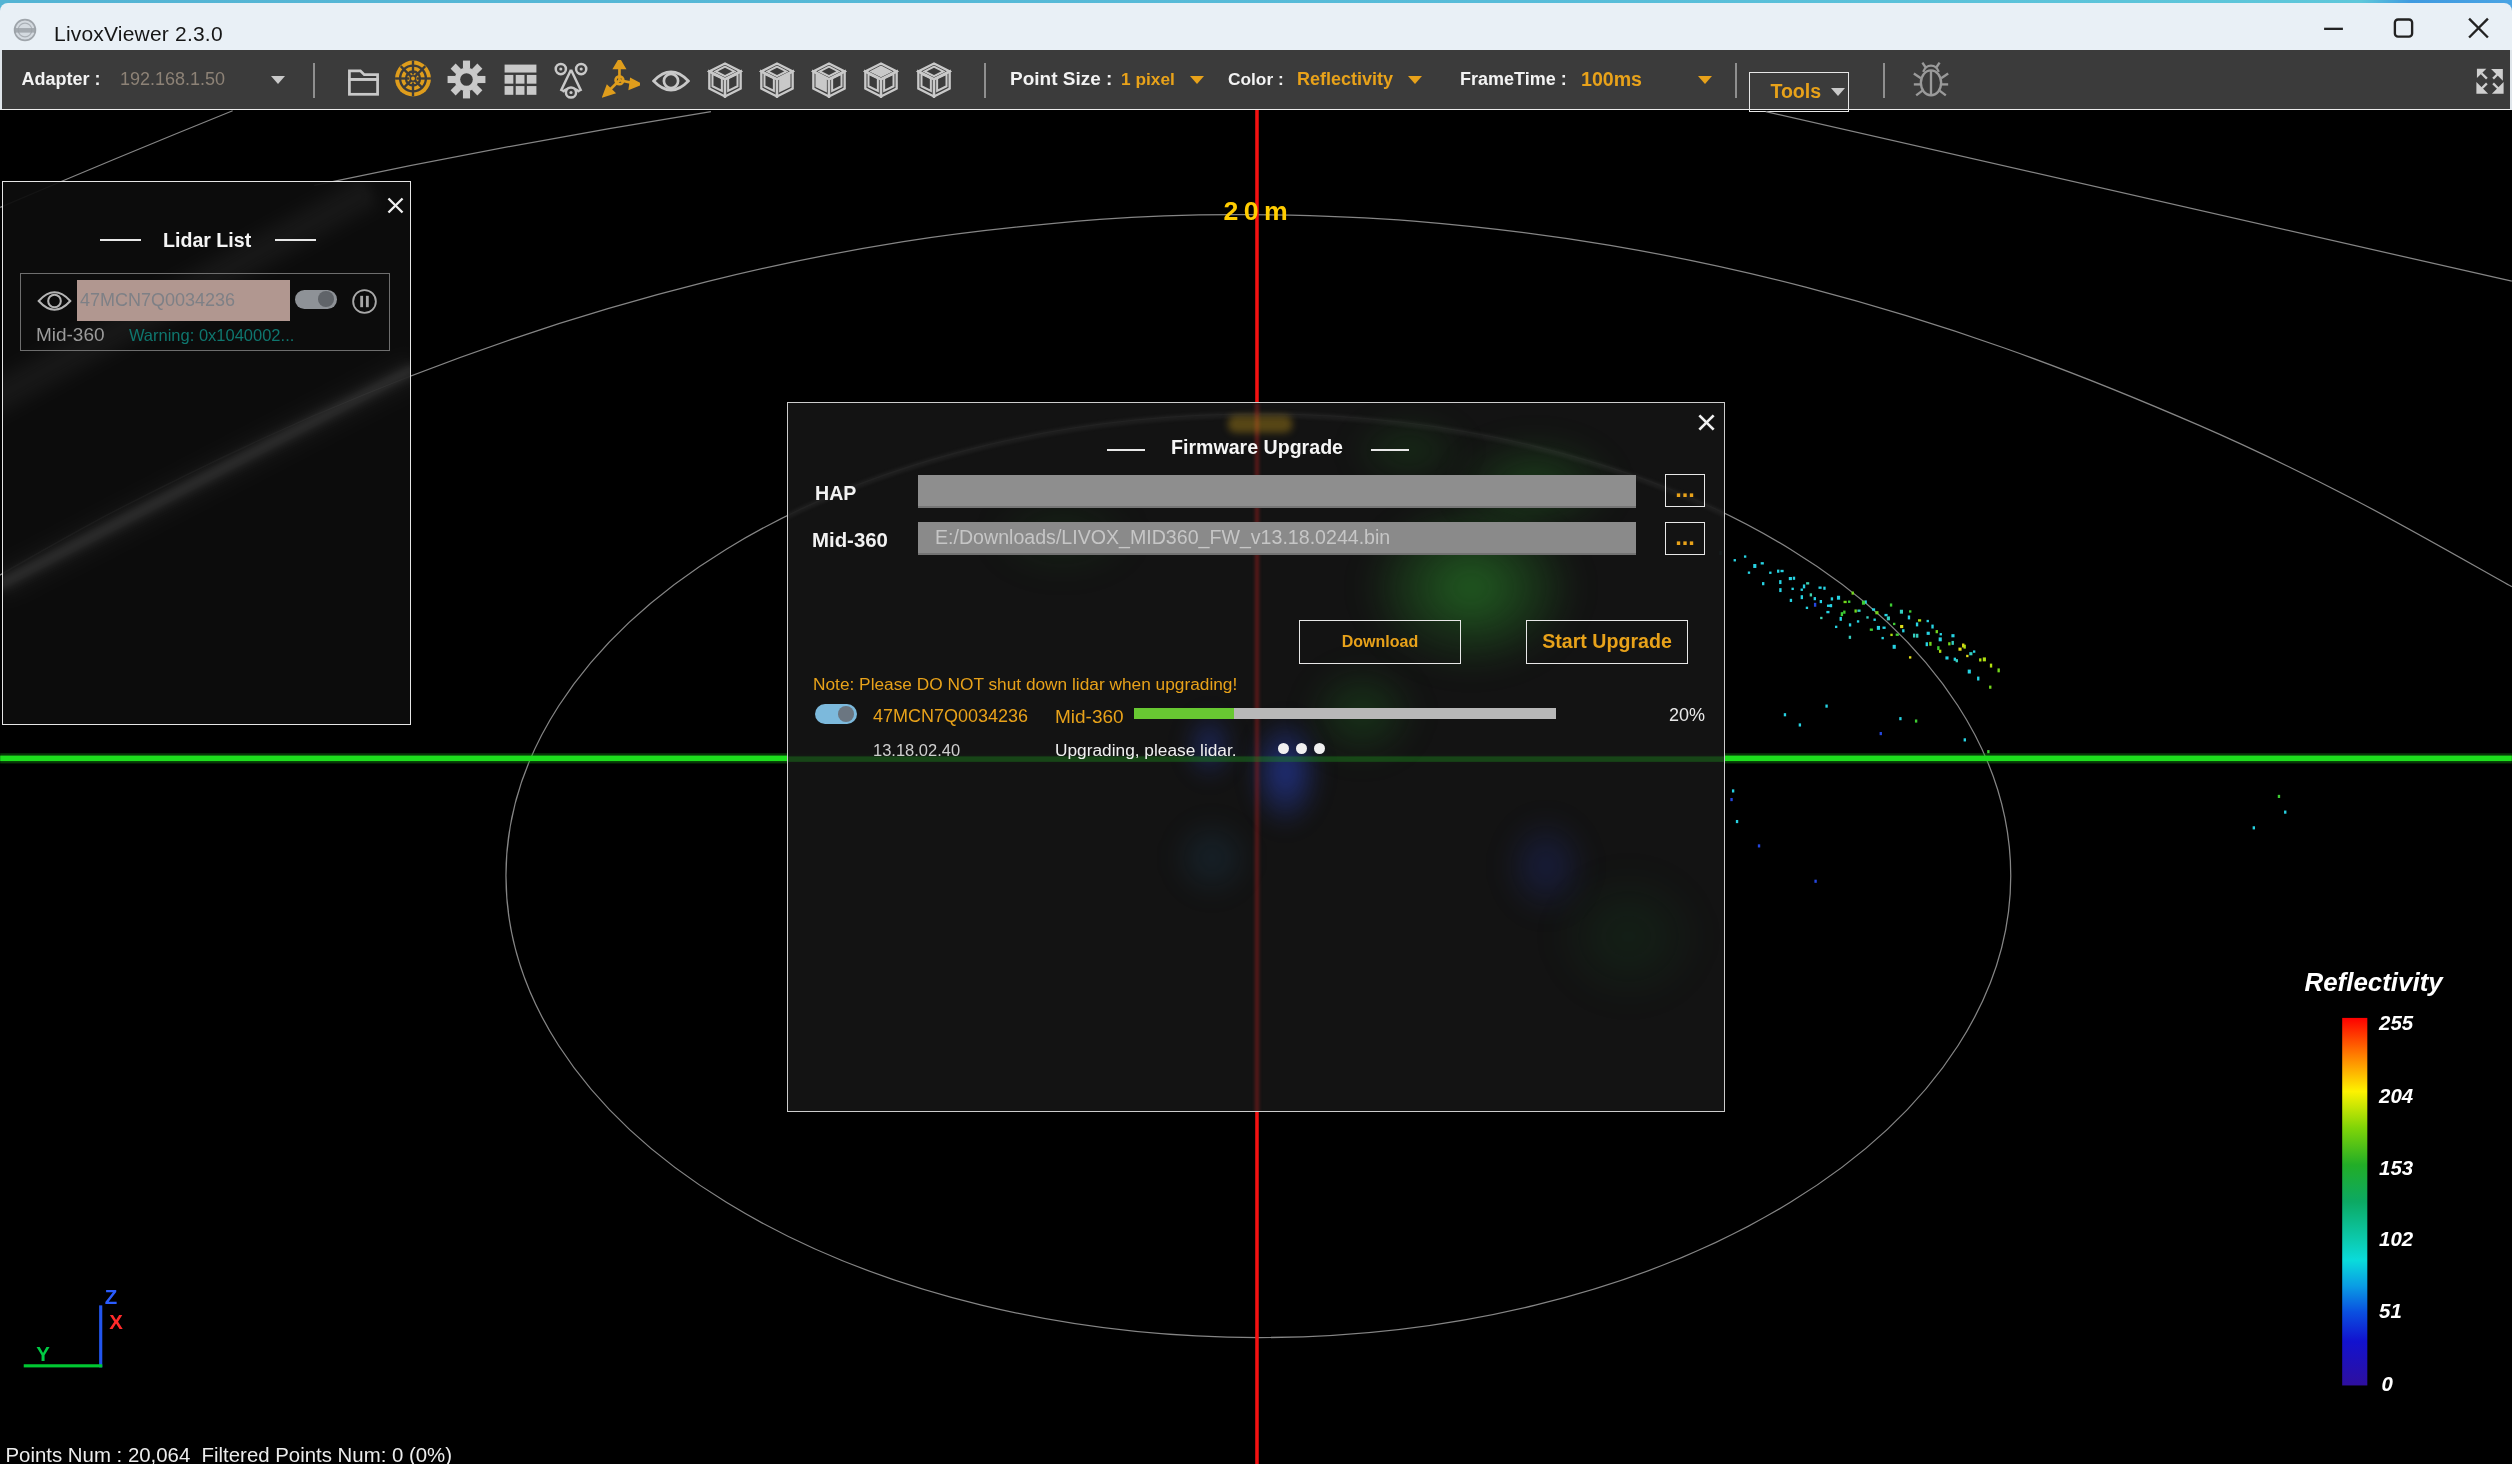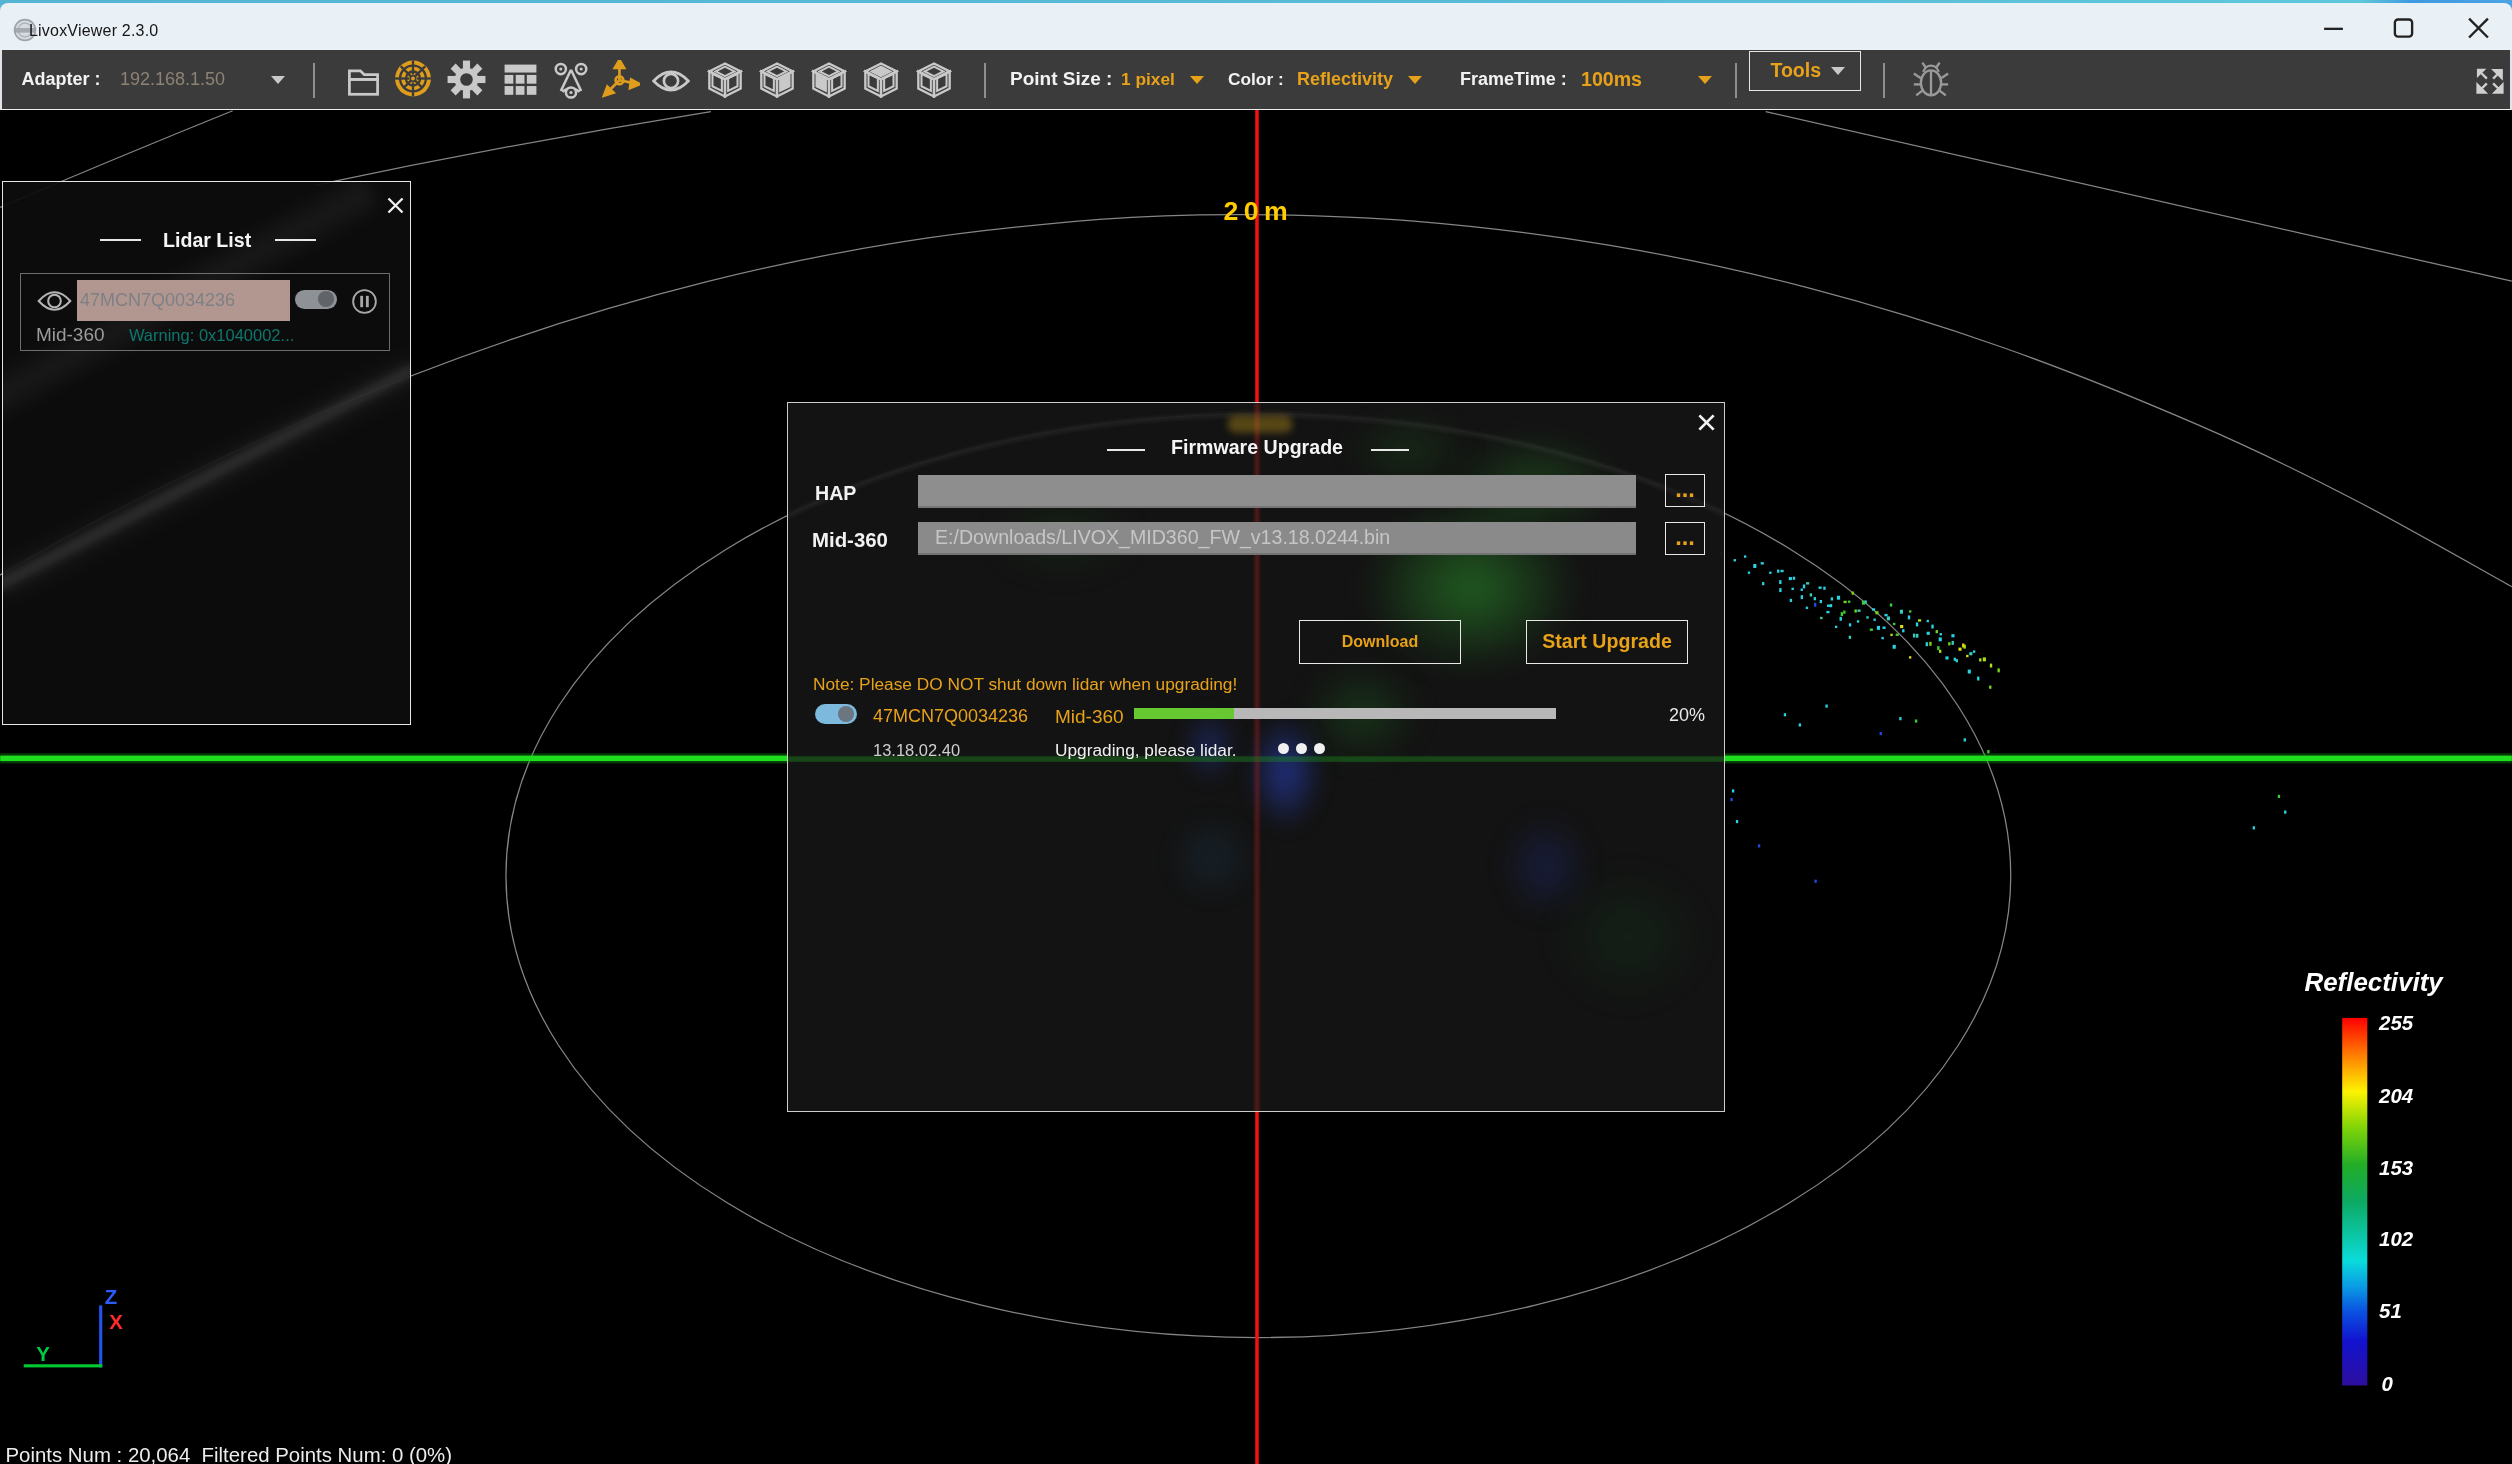--- a/index.html
+++ b/index.html
@@ -6,21 +6,21 @@
   html,body { width:2512px; height:1464px; background:#000; overflow:hidden;
     font-family:"Liberation Sans", sans-serif; }
   #win { position:absolute; left:0; top:0; width:2512px; height:1464px; }
   .abs { position:absolute; }
 
   
   #topstrip { position:absolute; left:0; top:0; width:2512px; height:14px;
     background:linear-gradient(to right,#54b4d4 0%,#57bcd9 60%,#5ec7da 94%,#3f9ae0 96%,#4aa4e4 100%); }
   #titlebar { position:absolute; left:0; top:3.1px; width:2512px; height:47px;
     background:#e9f0f6; border-radius:7.9px 7.9px 0 0; }
-  #title-text { position:absolute; left:29px; top:19px; font-size:16px; color:#161616; letter-spacing:0.2px; }
+  #title-text { position:absolute; left:54px; top:19px; font-size:21px; color:#161616; letter-spacing:0.2px; }
   
   .winbtn { position:absolute; top:0; height:47px; }
 
   
   #toolbar { position:absolute; left:0; top:50px; width:2512px; height:60px;
     background:#3b3b3b; border-left:2.4px solid #dfe5ea; border-right:2.4px solid #dfe5ea;
     border-bottom:1.6px solid #ececec; }
   .tbtxt { position:absolute; top:0; height:58px; line-height:58px; font-size:18px; }
   .tbw { color:#f2f2f2; font-weight:bold; }
   .tbo { color:#e8a21a; font-weight:bold; }
@@ -193,21 +193,21 @@
     <div class="tbtxt tbw" style="left:1008px;font-size:19px">Point Size :</div>
     <div class="tbtxt tbo" style="left:1119px;font-size:17.3px">1 pixel</div>
     <div class="tri" style="left:1188px;top:26px"></div>
     <div class="tbtxt tbw" style="left:1226px;font-size:17.3px">Color :</div>
     <div class="tbtxt tbo" style="left:1295px">Reflectivity</div>
     <div class="tri" style="left:1406px;top:26px"></div>
     <div class="tbtxt tbw" style="left:1458px">FrameTime :</div>
     <div class="tbtxt tbo" style="left:1579px;font-size:19.6px">100ms</div>
     <div class="tri" style="left:1696px;top:26px"></div>
     <div class="tsep" style="left:1733px"></div>
-    <div class="abs" style="left:1747px;top:1px;width:112px;height:40px;border:1.6px solid #e6e6e6;padding-left:44px;">
+    <div class="abs" style="left:1747px;top:22px;width:100px;height:40px;border:1.6px solid #e6e6e6;padding-left:44px;">
       <span style="position:absolute;left:20.4px;top:0;height:37px;line-height:37px;
         font-size:19.6px;font-weight:bold;color:#e8a21a">Tools</span>
       <span class="tri trig" style="left:81px;top:15px"></span>
     </div>
     <div class="tsep" style="left:1881px"></div>
     <svg class="abs" style="left:1910px;top:11px" width="38" height="39" viewBox="0 0 48 50">
 <g fill="none" stroke="#9a9a9a" stroke-width="3">
 <ellipse cx="24" cy="28" rx="13" ry="16"></ellipse>
 <path d="M14 14 Q17 6 24 6 Q31 6 34 14"></path>
 <line x1="24" y1="12" x2="24" y2="44"></line>

